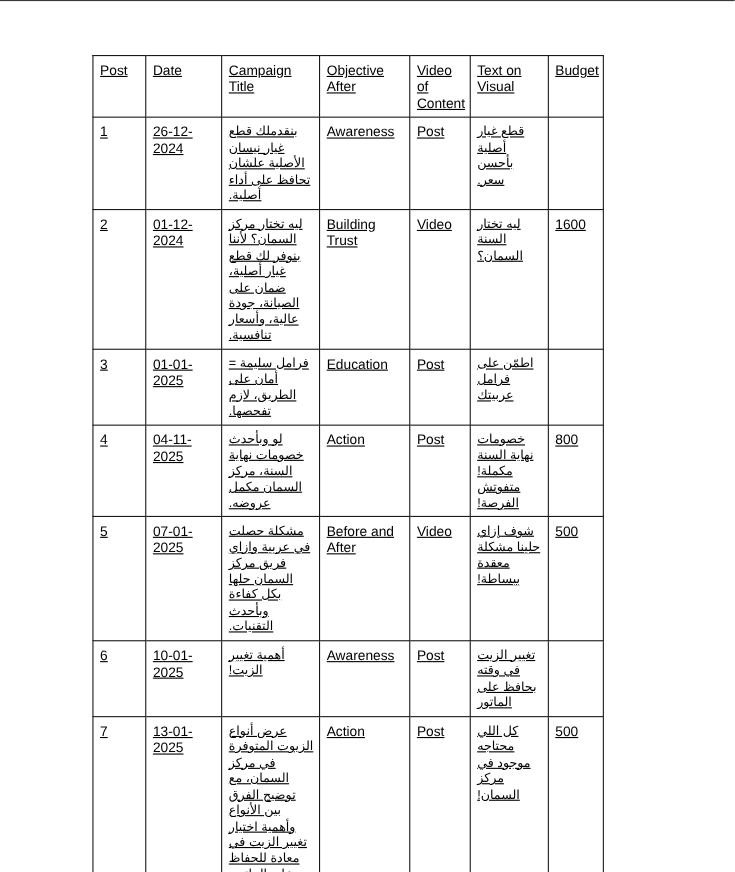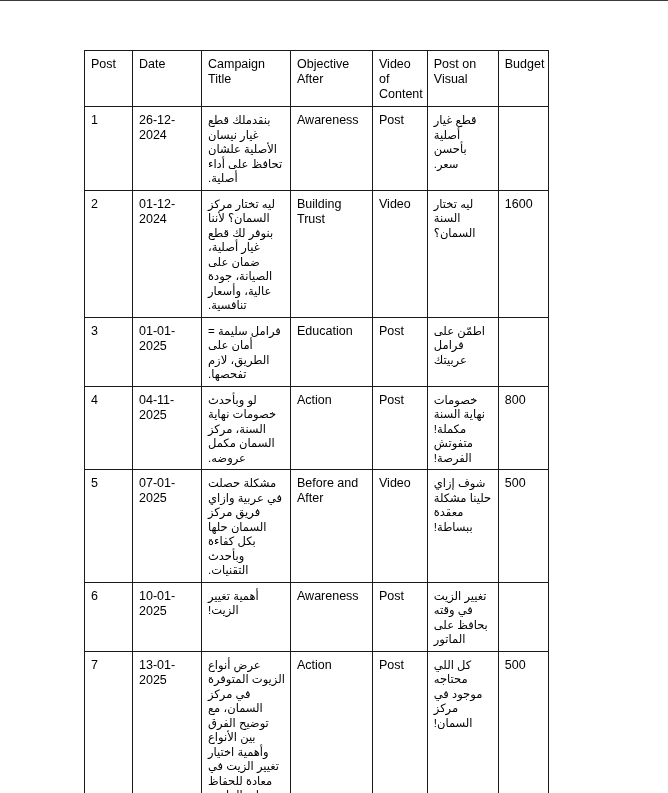--- a/index.html
+++ b/index.html
@@ -8,21 +8,21 @@
     font-family: "Liberation Sans", "DejaVu Sans", sans-serif; color: #000;
   }
   .topline { position: absolute; left: 0; top: 0; width: 668px; height: 1px; background: #3a3a3a; }
   table.sheet {
     position: absolute; left: 84px; top: 50px;
     border-collapse: collapse; table-layout: fixed;
     font-size: 12.5px; line-height: 15px;
   }
   table.sheet td, table.sheet th {
     border: 1.5px solid #1a1a1a; vertical-align: top; padding: 6px 4px 4px 6px;
-    font-weight: normal; text-align: left; overflow: hidden;
+    font-weight: normal; text-align: left; overflow: hidden; text-decoration: underline;
   }
   .c-post { width: 48px; text-align: center !important; }
   .c-date { width: 69px; }
   .c-title { width: 89px; }
   .c-obj { width: 82px; }
   .c-type { width: 47px; }
   .c-text { width: 71px; }
   .c-budget { width: 45px; }
   td.num { text-align: center; }
   td.date { text-align: center; }
@@ -45,21 +45,21 @@
       <col class="c-text">
       <col class="c-budget">
   </colgroup>
   <thead>
     <tr class="hdr">
       <th style="text-align:left">Post</th>
       <th>Date</th>
       <th>Campaign Title</th>
       <th>Objective After</th>
       <th>Video of Content</th>
-      <th>Post on Visual</th>
+      <th>Text on Visual</th>
       <th>Budget</th>
     </tr>
   </thead>
   <tbody id="rows">
       <tr style="height: 58px;">
     <td class="num">1</td>
     <td class="date">26-12-2024</td>
     <td class="ar">بنقدملك قطع غيار نيسان الأصلية علشان تحافظ على أداء أصلية.</td>
     <td>Awareness</td>
     <td>Post</td>

